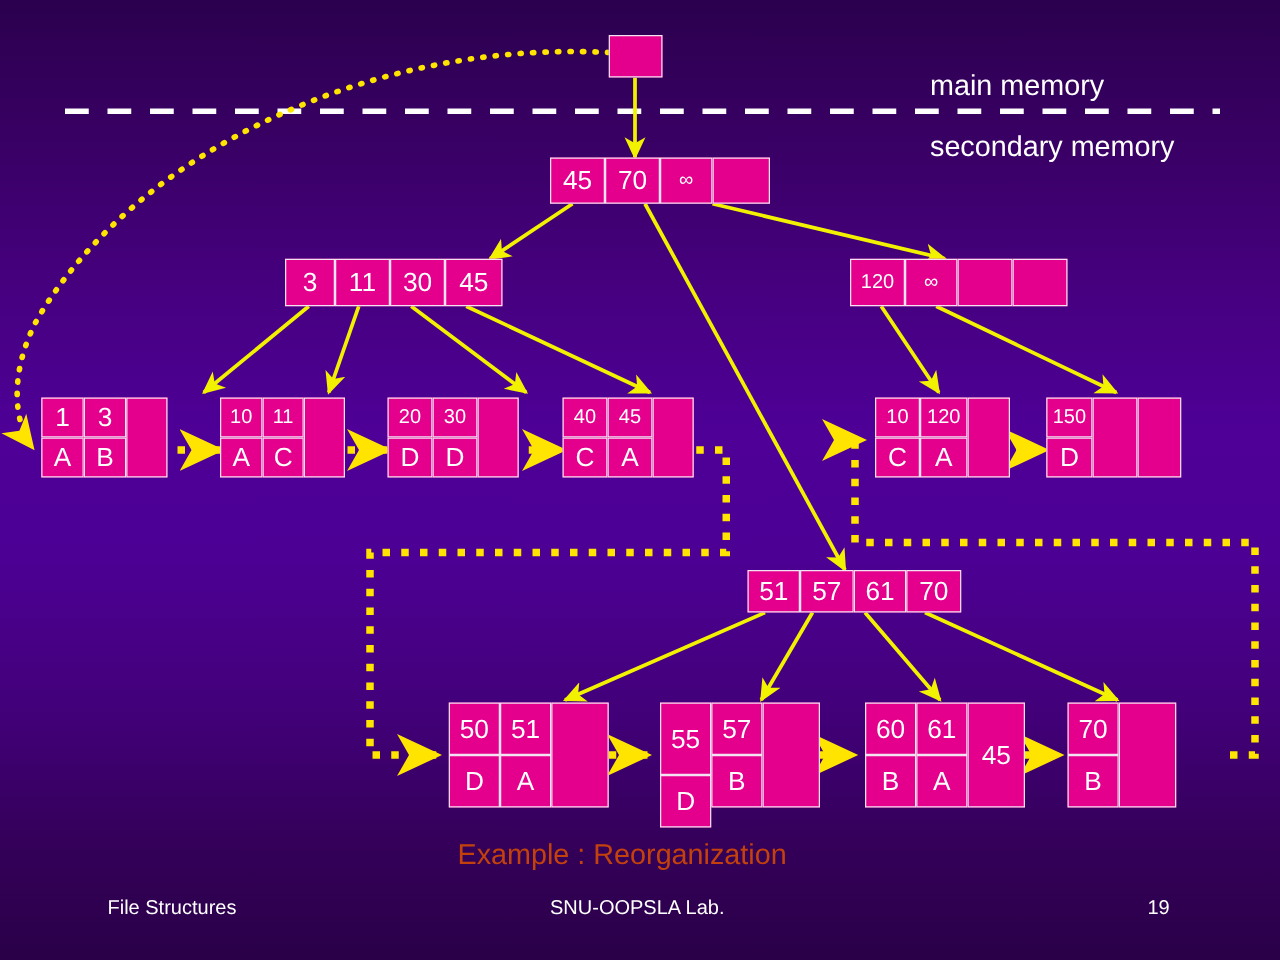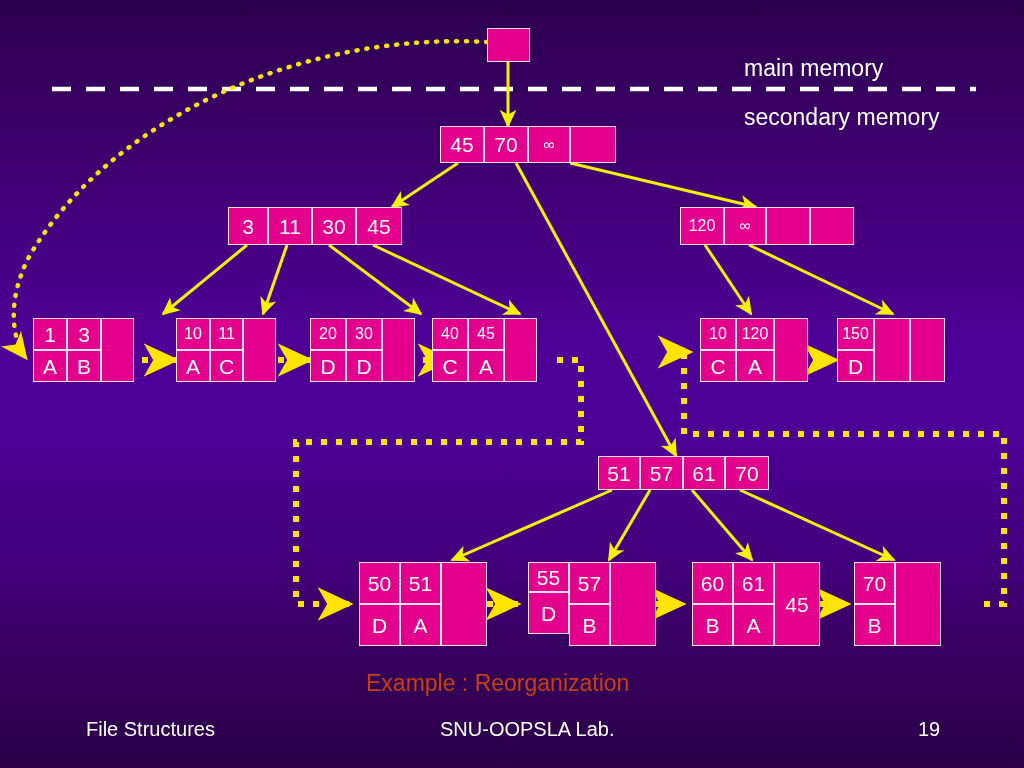--- a/index.html
+++ b/index.html
@@ -26,21 +26,21 @@
   .cell.sm{font-size:16px;}
   .cell.empty{color:transparent;}
   .leaf{position:absolute;display:flex;box-sizing:border-box;}
   .leafcol{display:flex;flex-direction:column;}
   .leafcol .cell{height:32px;}
   .leafcol .cell.tall{height:64px;}
 
   
   .lbl{position:absolute;color:#ffffff;font-size:23px;white-space:nowrap;}
   .caption{position:absolute;color:#c2410c;font-size:23px;white-space:nowrap;}
-  .foot{position:absolute;color:#ffffff;font-size:20px;white-space:nowrap;}
+  .foot{position:absolute;color:#ffffff;font-size:16px;white-space:nowrap;}
 </style>
 </head>
 <body>
 
 <div id="stage">
 
   <svg class="layer" viewBox="0 0 1024 768">
     <defs>
       <marker id="ar" markerWidth="7" markerHeight="7" refX="5.4" refY="3.1" orient="auto" markerUnits="strokeWidth">
         <path d="M0,0.3 L6,3.1 L0,5.9 L1.6,3.1 Z" fill="#f2f200"></path>
@@ -164,21 +164,21 @@
     </div>
     <div class="leafcol">
       <div class="cell sm" style="width:36px;">30</div>
       <div class="cell" style="width:36px;">D</div>
     </div>
     <div class="leafcol">
       <div class="cell tall empty" style="width:33px;"></div>
     </div>
   </div>
 
-  <div class="leaf" style="left:432px;top:318px;">
+  <div class="leaf" style="left:450px;top:318px;">
     <div class="leafcol">
       <div class="cell sm" style="width:36px;">40</div>
       <div class="cell" style="width:36px;">C</div>
     </div>
     <div class="leafcol">
       <div class="cell sm" style="width:36px;">45</div>
       <div class="cell" style="width:36px;">A</div>
     </div>
     <div class="leafcol">
       <div class="cell tall empty" style="width:33px;"></div>
@@ -221,21 +221,21 @@
       <div class="cell" style="width:41px;height:42px;">51</div>
       <div class="cell" style="width:41px;height:42px;">A</div>
     </div>
     <div class="leafcol">
       <div class="cell empty" style="width:46px;height:84px;"></div>
     </div>
   </div>
 
   <div class="leaf" style="left:528px;top:562px;">
     <div class="leafcol">
-      <div class="cell" style="width:41px;height:30px;text-align:right;">55</div>
+      <div class="cell" style="width:41px;height:58px;text-align:right;">55</div>
       <div class="cell" style="width:41px;height:42px;">D</div>
     </div>
     <div class="leafcol">
       <div class="cell" style="width:41px;height:42px;">57</div>
       <div class="cell" style="width:41px;height:42px;">B</div>
     </div>
     <div class="leafcol">
       <div class="cell empty" style="width:46px;height:84px;"></div>
     </div>
   </div>

